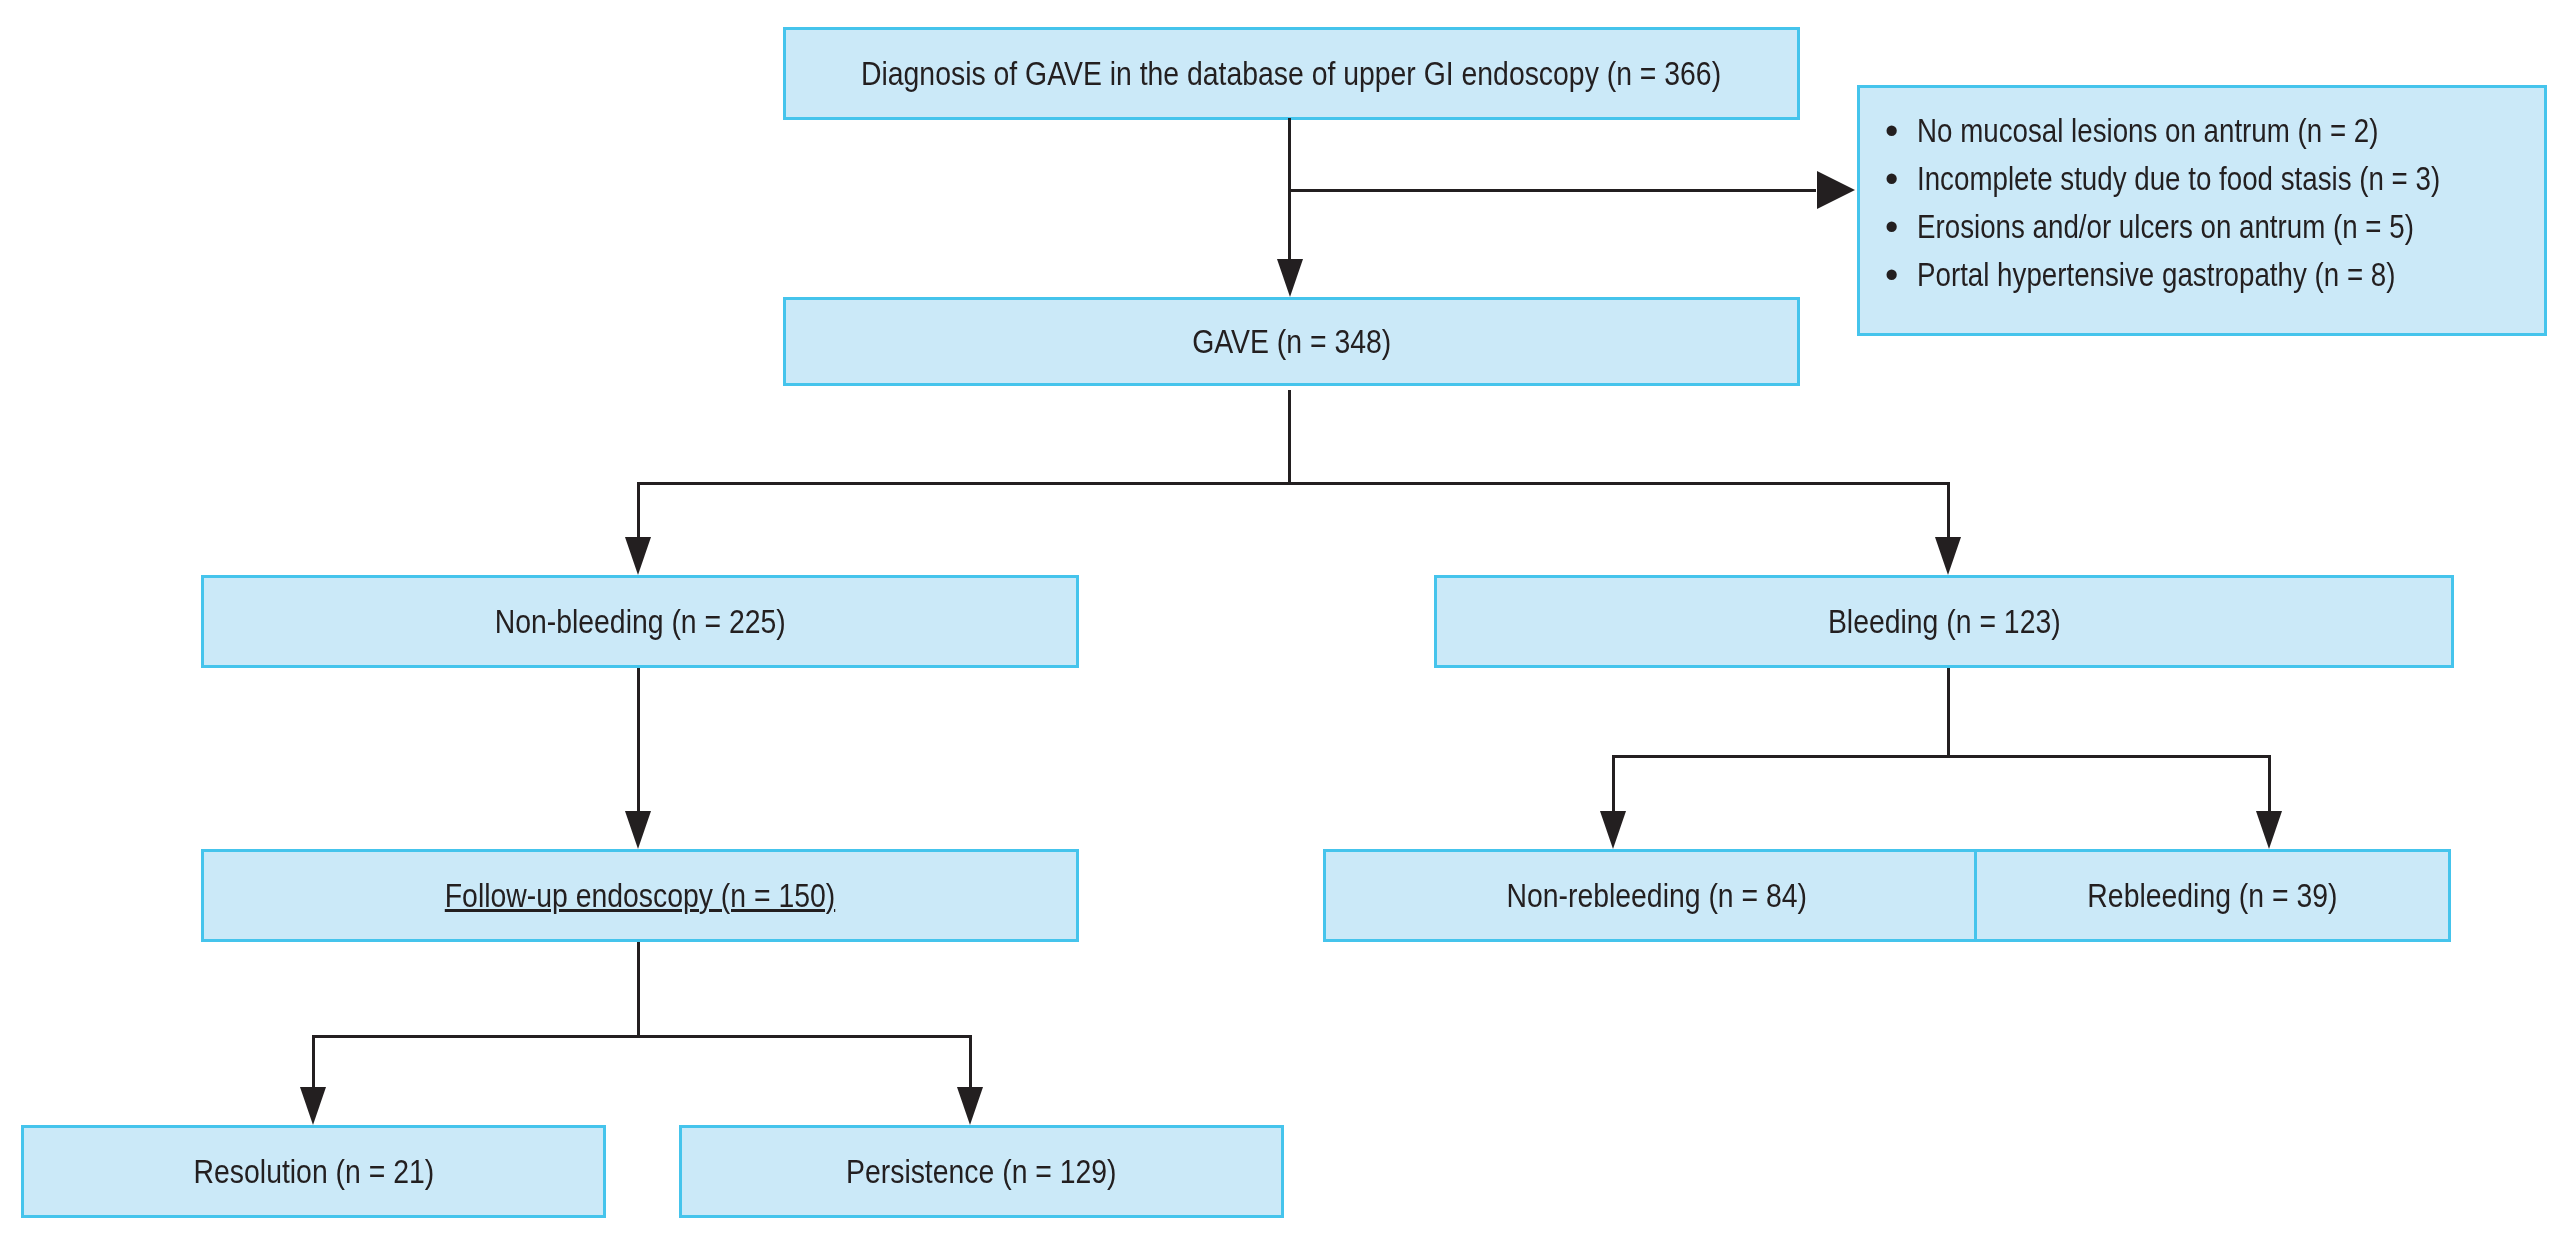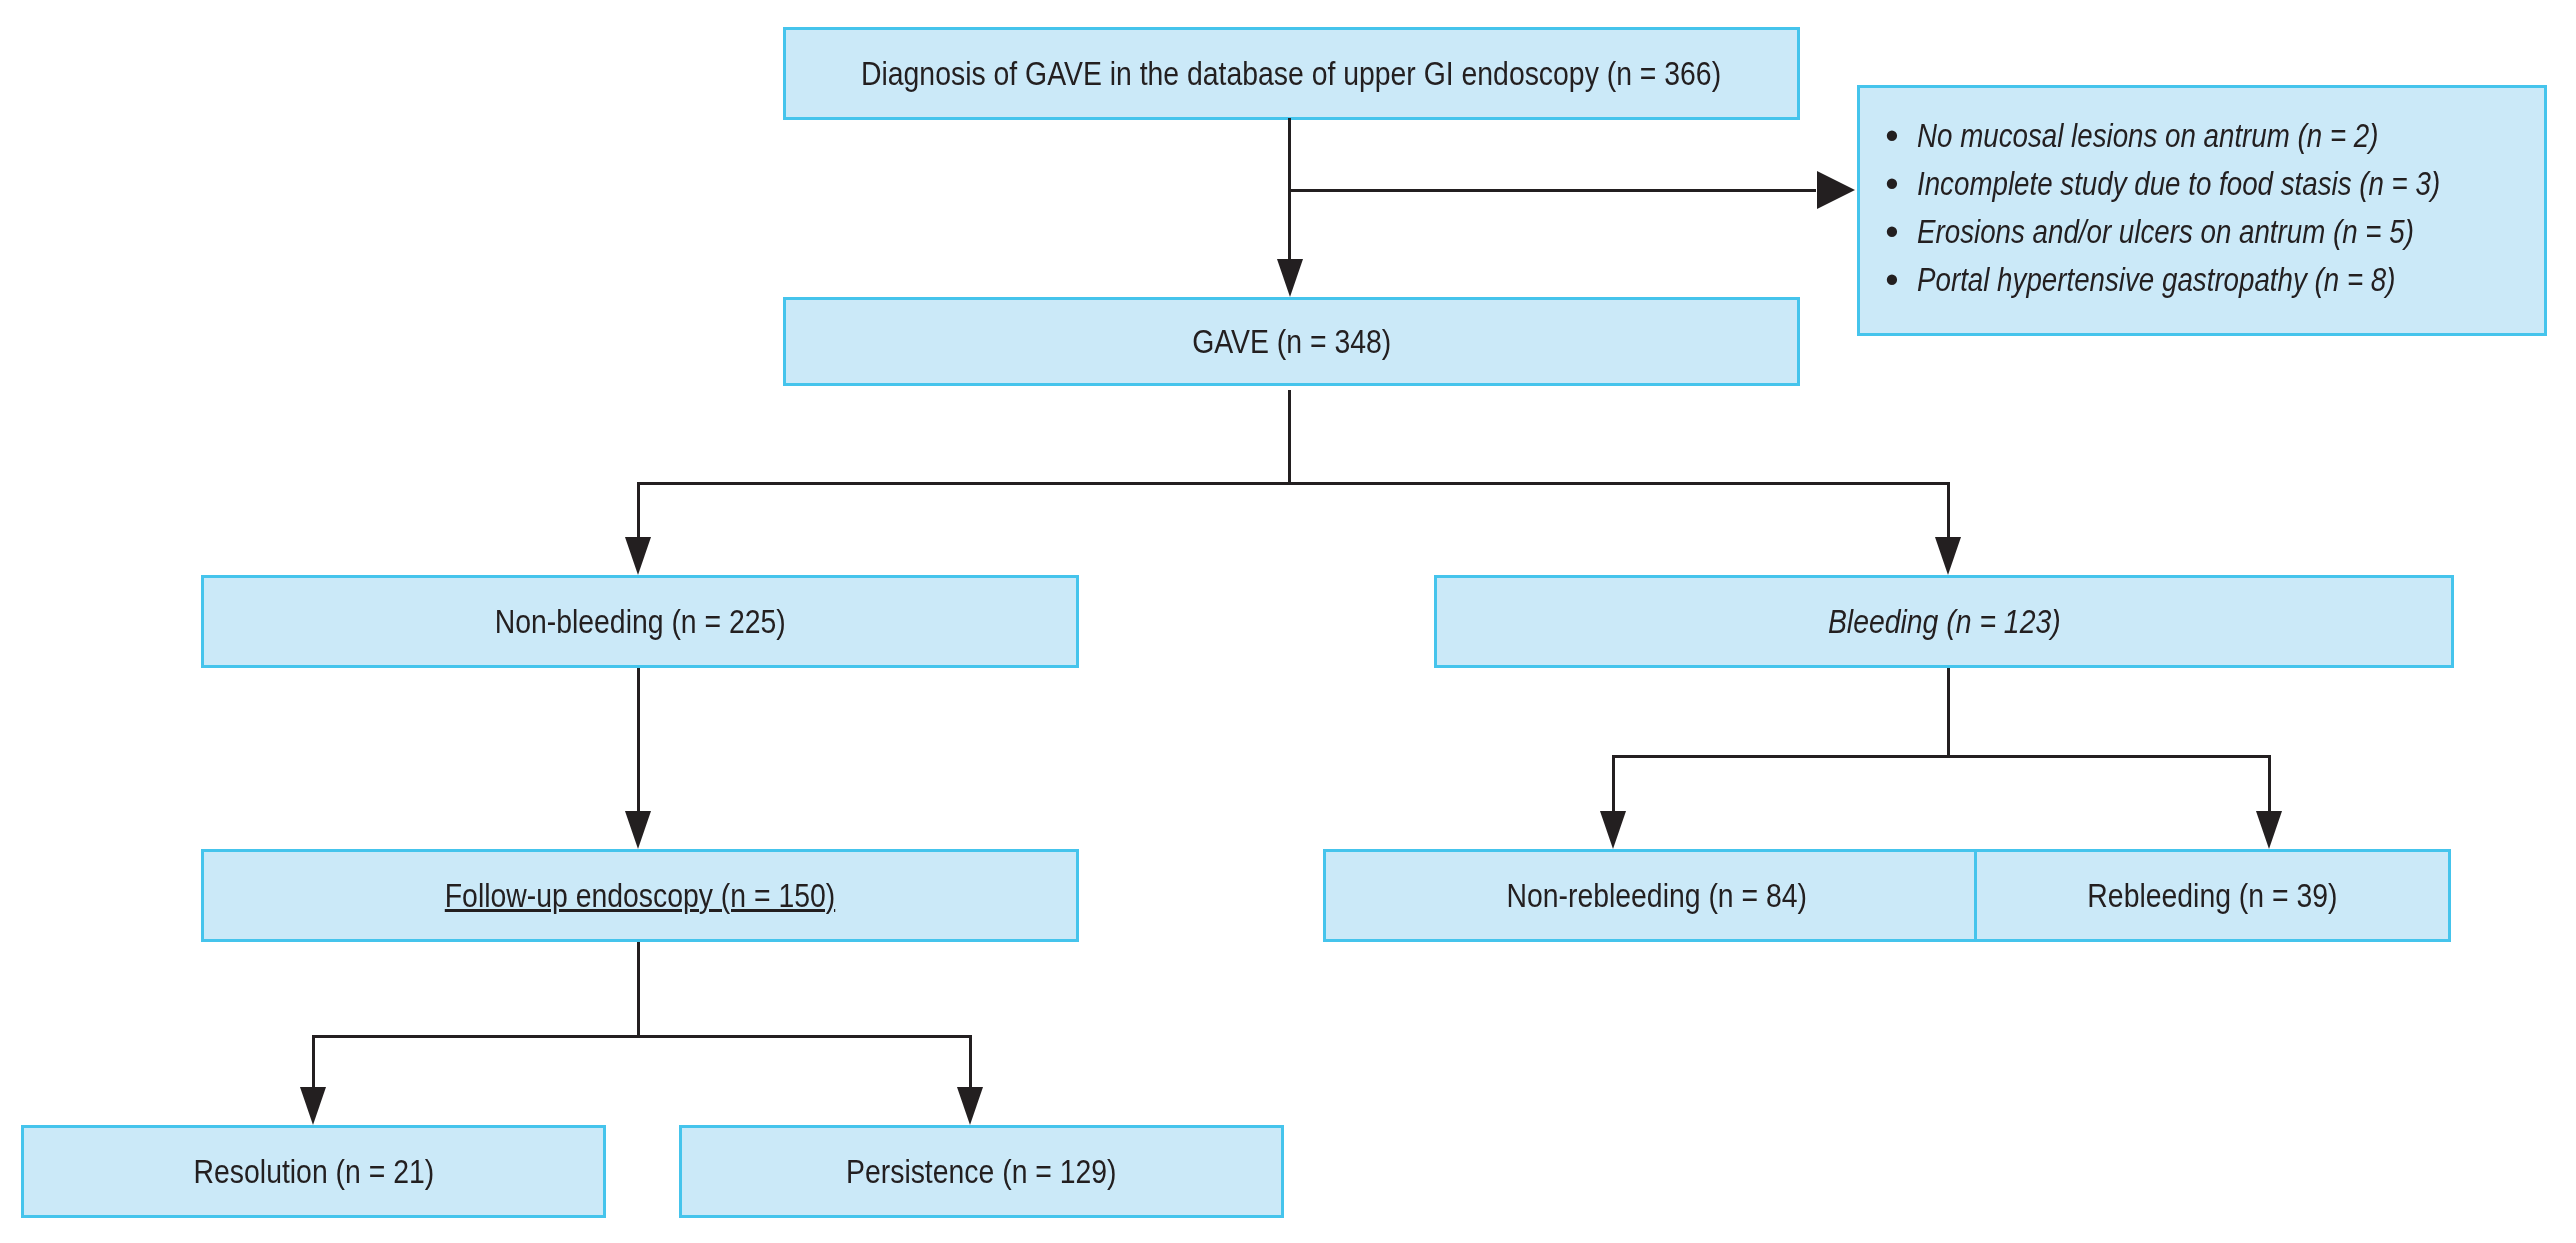--- a/index.html
+++ b/index.html
@@ -39,25 +39,24 @@
     border:3px solid var(--stroke);
     box-sizing:border-box;
   }
   .listbox ul{
     list-style:none;
     margin:0;
     padding:24px 0 0 25px;
   }
   .listbox li{
     display:flex;
-    align-items:center;
+    align-items:flex-start;
     height:48px;
     font-size:33px;
     white-space:nowrap;
-    font-style:italic;
   }
   .listbox li::before{
     content:"\2022";
     font-size:38px;
     margin-right:19px;
     line-height:1;
   }
   .listbox li .lbl{
     transform:scaleX(0.84);
     transform-origin:left center;
@@ -108,21 +107,21 @@
   </div>
 
   <div class="node" style="left:783px;top:297px;width:1017px;height:89px;">
     <span class="lbl">GAVE (n = 348)</span>
   </div>
 
   <div class="node" style="left:201px;top:575px;width:878px;height:93px;">
     <span class="lbl">Non-bleeding (n = 225)</span>
   </div>
 
-  <div class="node" style="left:1434px;top:575px;width:1020px;height:93px;font-style:italic;">
+  <div class="node" style="left:1434px;top:575px;width:1020px;height:93px;">
     <span class="lbl">Bleeding (n = 123)</span>
   </div>
 
   <div class="node" style="left:201px;top:849px;width:878px;height:93px;text-decoration:underline;">
     <span class="lbl">Follow-up endoscopy (n = 150)</span>
   </div>
 
   <div class="node" style="left:1323px;top:849px;width:668px;height:93px;">
     <span class="lbl">Non-rebleeding (n = 84)</span>
   </div>

